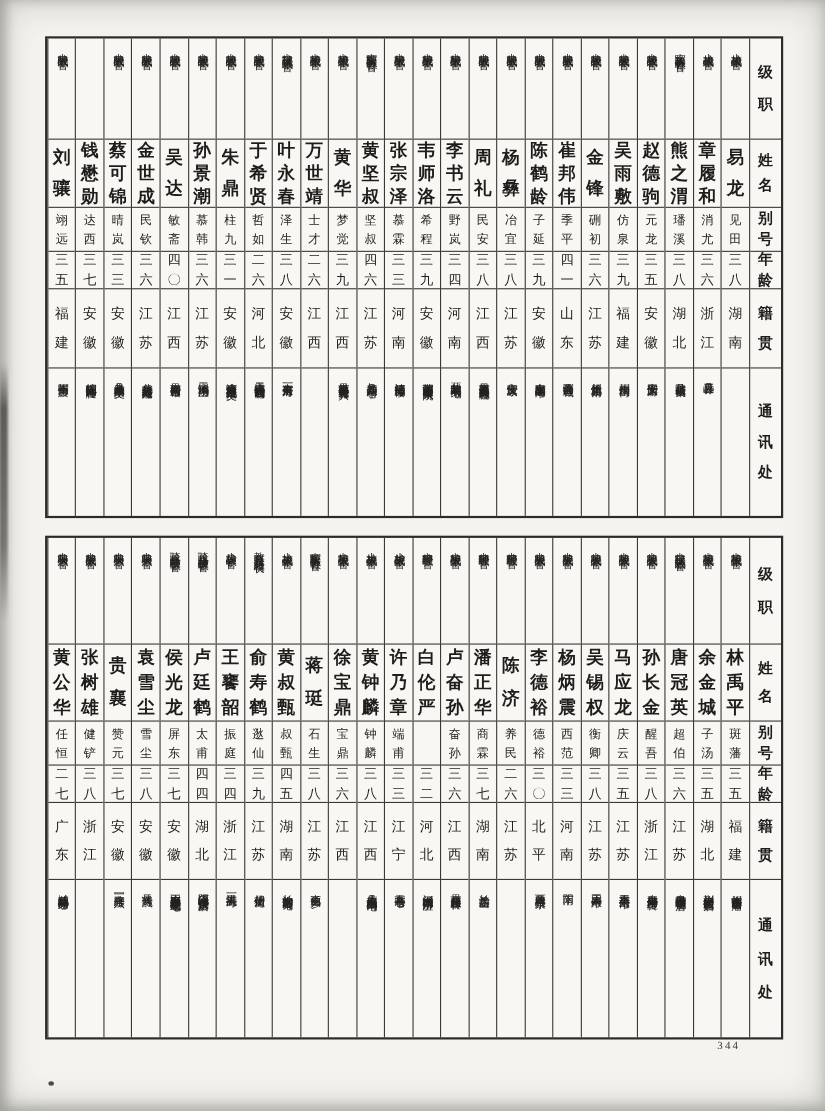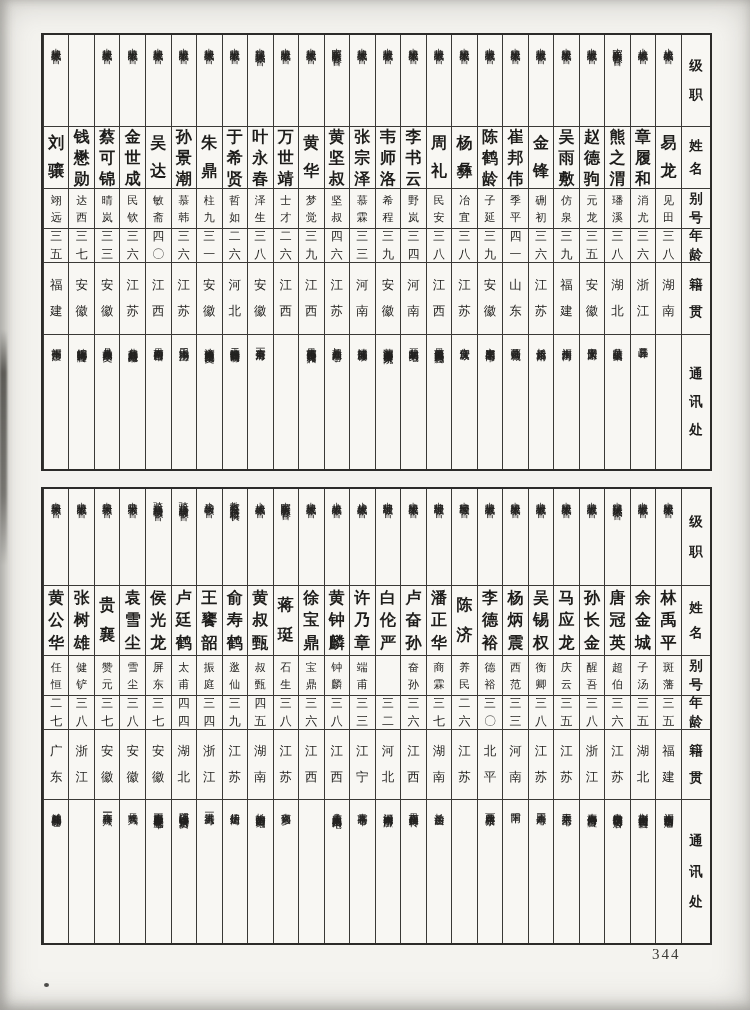--- a/index.html
+++ b/index.html
@@ -70,21 +70,21 @@
   .col.head .r-rank .chars{justify-content:space-evenly;padding:12px 0;box-sizing:border-box;}
   .col.head .r-name .chars{justify-content:space-evenly;font-size:13.5px;font-weight:600;padding:6px 0;box-sizing:border-box;}
   .col.head .r-alias .chars,
   .col.head .r-age .chars{justify-content:center;gap:1px;}
   .col.head .r-native .chars{justify-content:space-evenly;}
   .col.head .r-address .chars{justify-content:space-evenly;padding:20px 0;box-sizing:border-box;height:100%;}
   .col.head .r-address{display:block;}
   .page-number{
     position:absolute;left:652px;top:946px;
     font-family:"Liberation Serif", serif;
-    font-size:15px;letter-spacing:2px;color:#3b3a36;
+    font-size:10px;letter-spacing:2px;color:#3b3a36;
   }
 </style>
 </head>
 <body>
 
 <div class="page">
   <div class="smudge-left"></div>
   <div class="speck"></div>
 
   <div class="tbl top" id="tbl-top">

